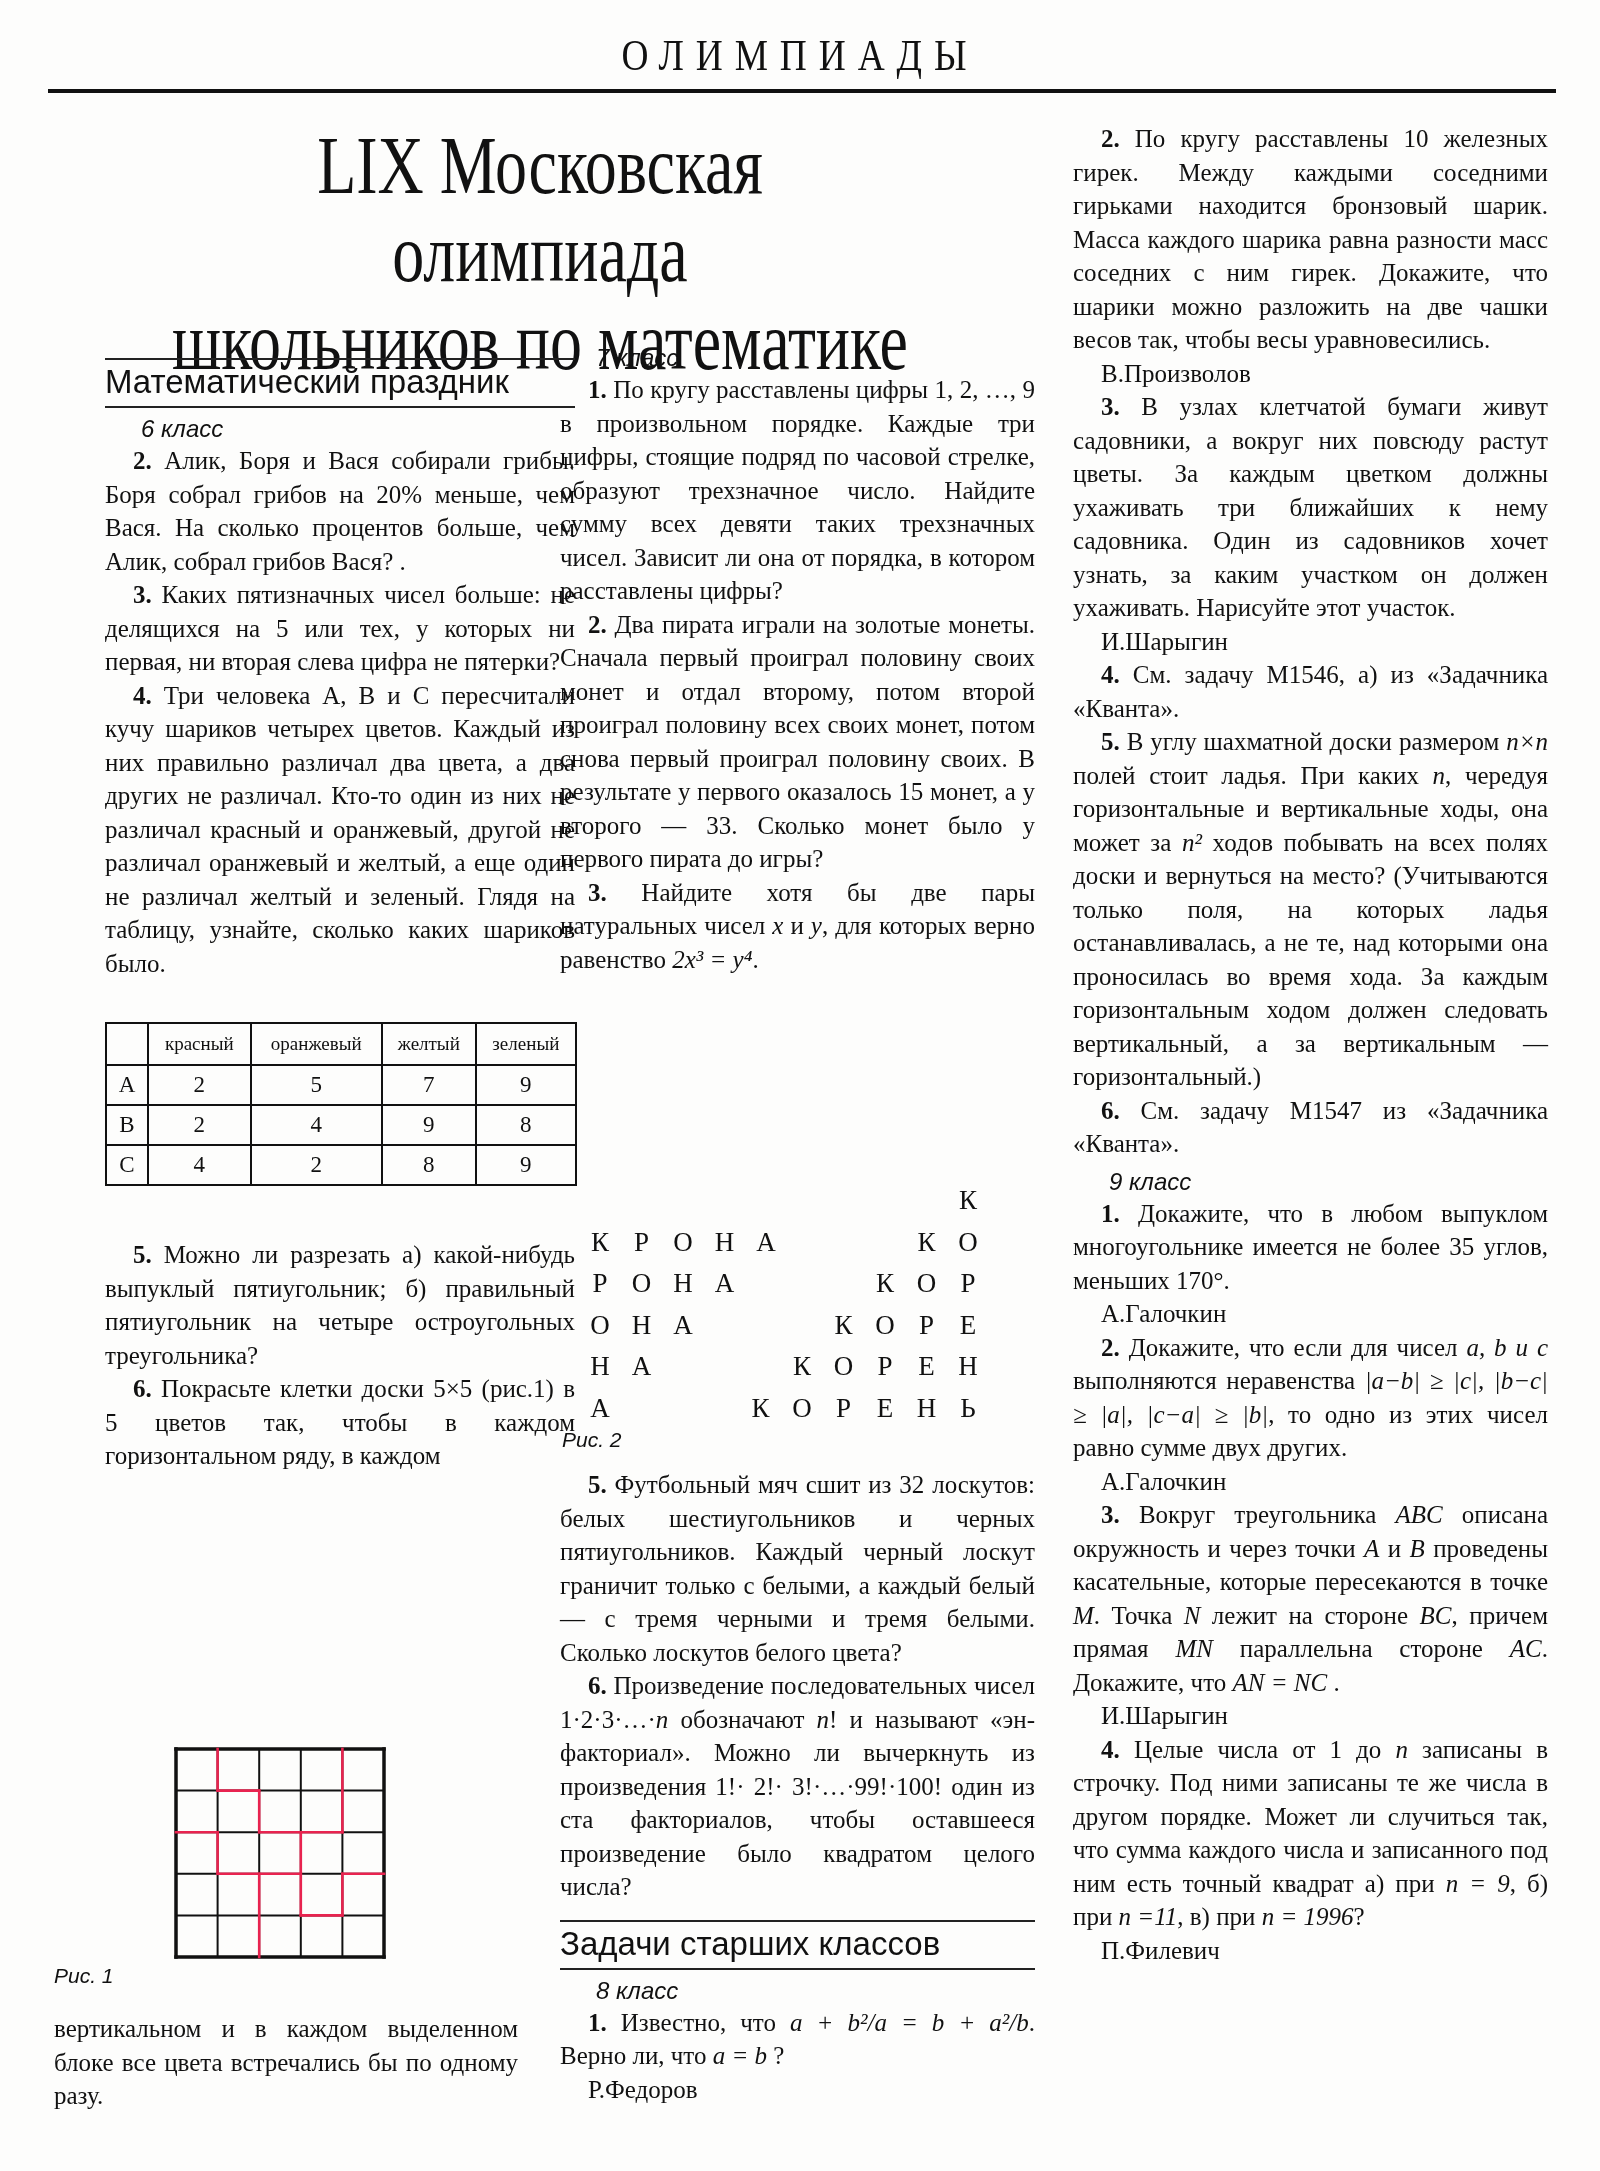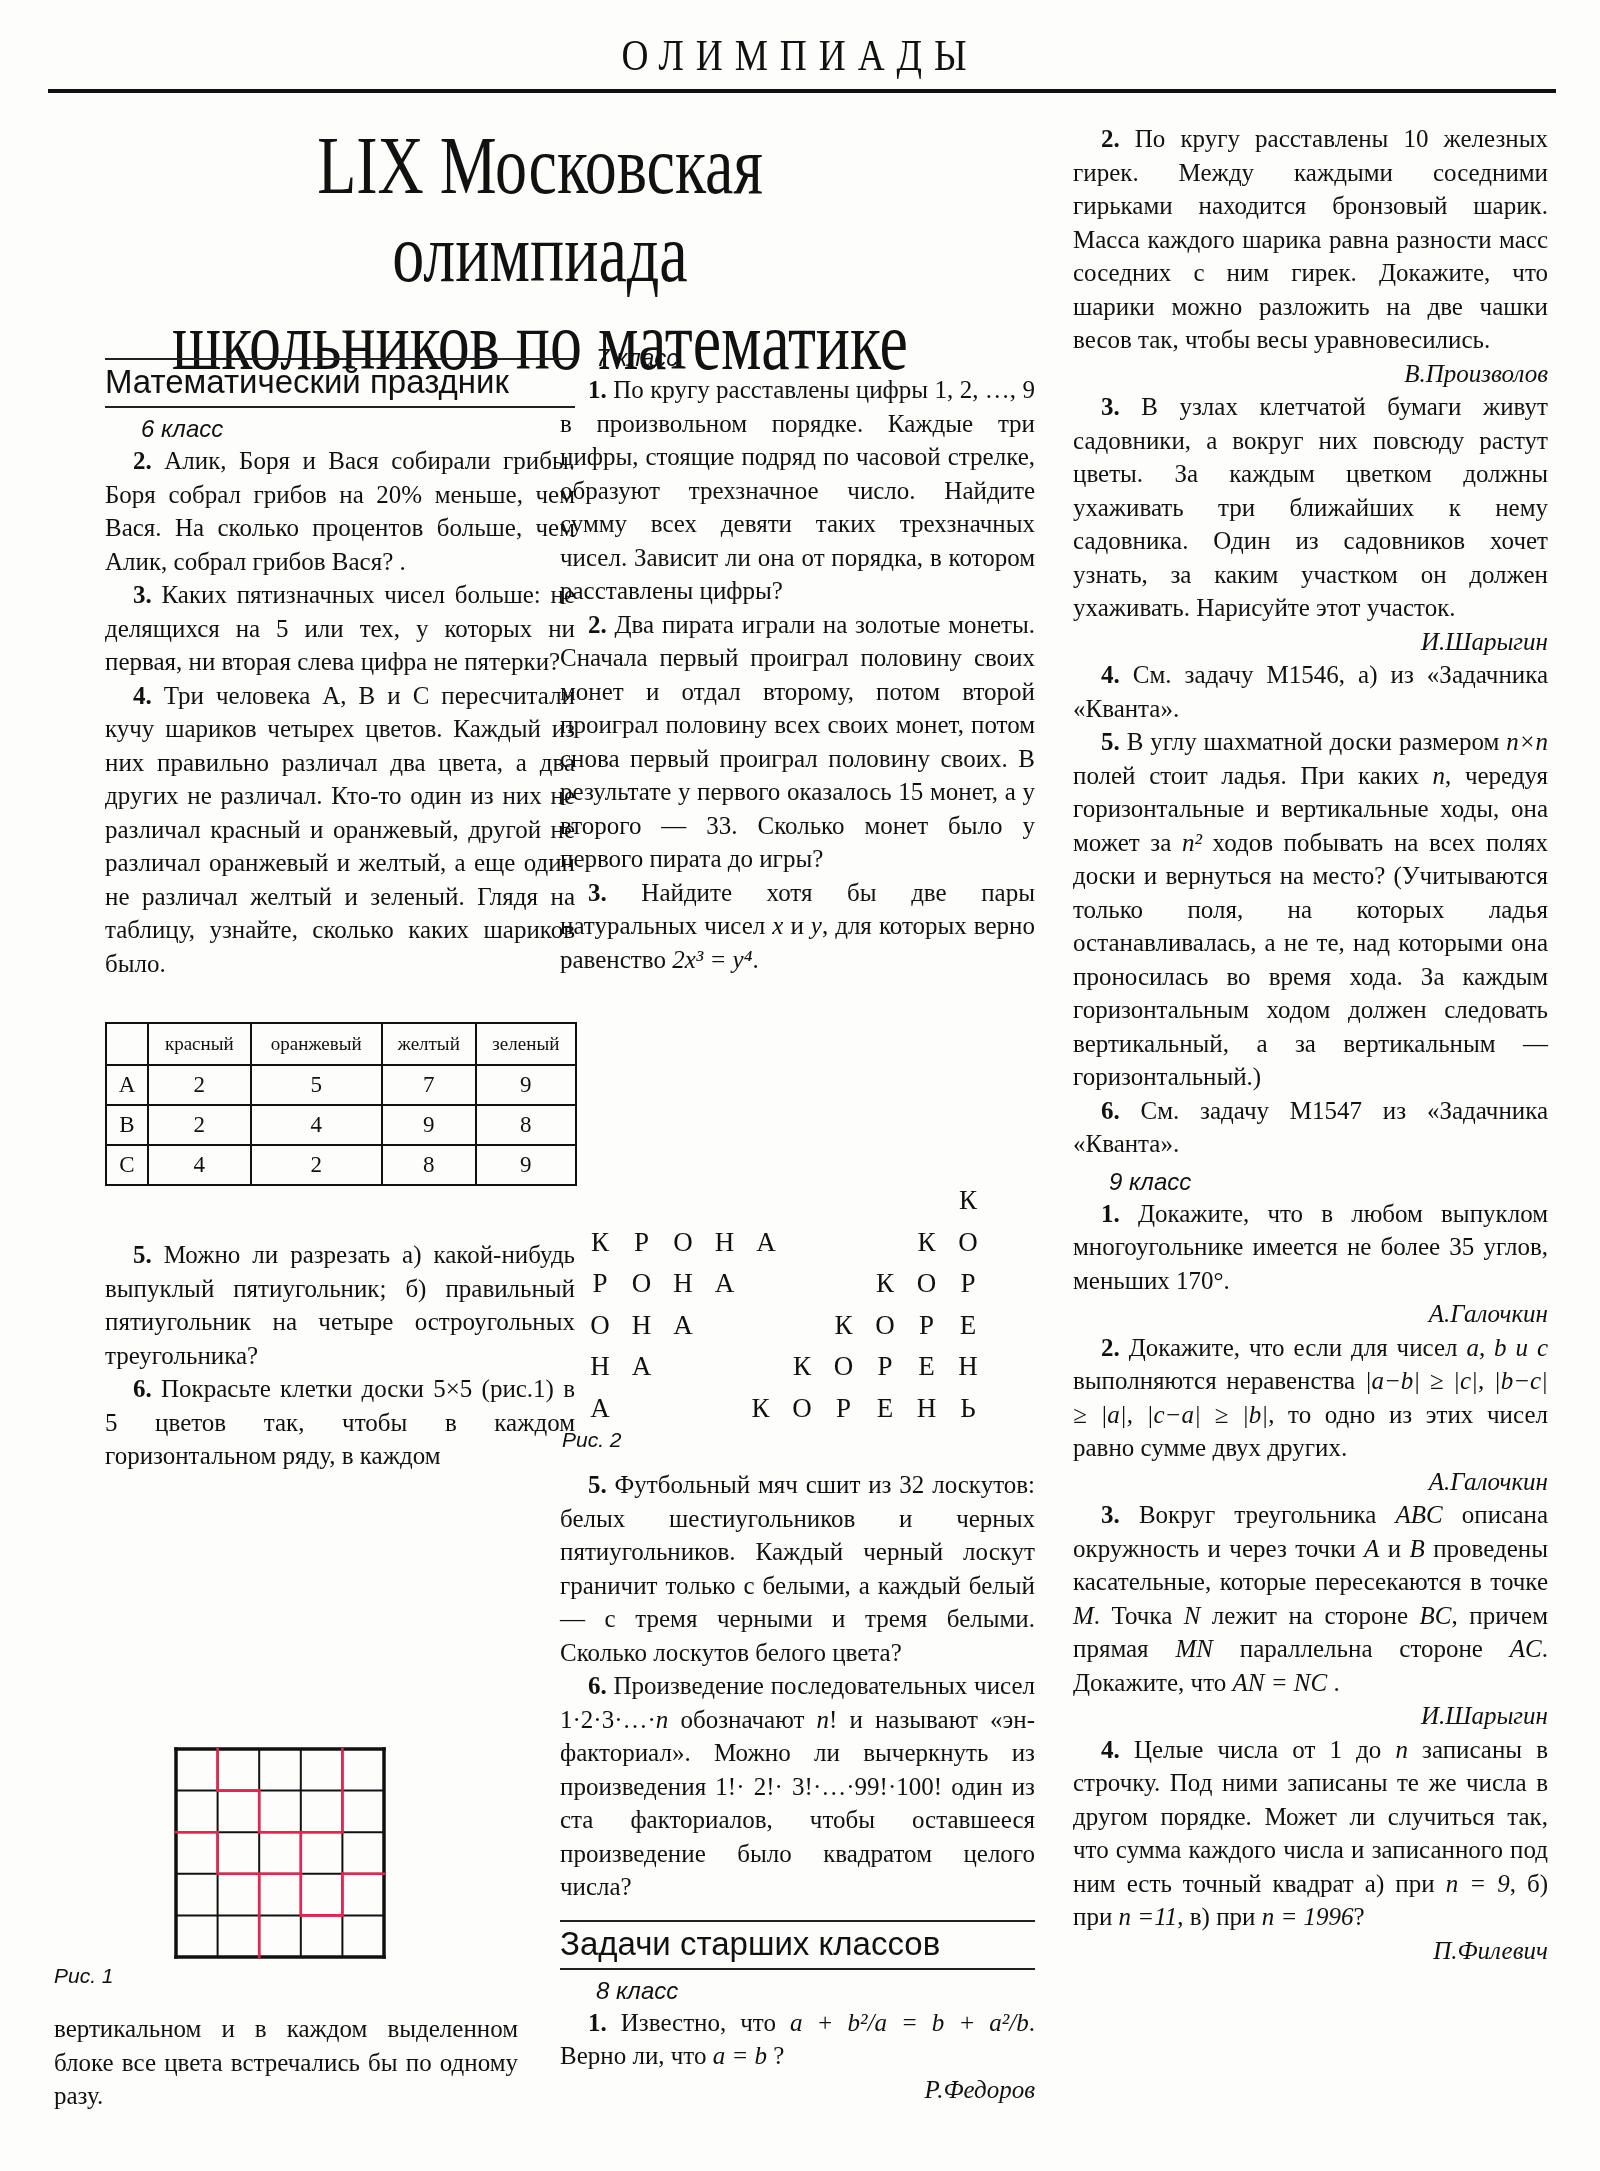--- a/index.html
+++ b/index.html
@@ -6,21 +6,21 @@
   body { width: 1600px; height: 2171px; position: relative; overflow: hidden; color: #111; font-family: "Liberation Serif", serif; }
   .abs { position: absolute; }
   .section-head { left: 0; width: 1600px; top: 30px; text-align: center; font-family: "Liberation Serif", serif; font-size: 44px; letter-spacing: 14px; transform: scaleX(0.85); }
   .top-rule { left: 48px; top: 89px; width: 1508px; height: 4px; background: #111; }
   .main-title { left: 60px; top: 122px; width: 960px; text-align: center; font-family: "Liberation Serif", serif; font-size: 82px; line-height: 88px; transform: scaleX(0.78); transform-origin: center top; }
   .col { position: absolute; font-size: 25px; line-height: 33.5px; text-align: justify; }
   .col p { margin: 0; text-indent: 28px; }
   .col p.noind { text-indent: 0; }
   .col b.num { font-weight: bold; }
   .grade { font-family: "Liberation Sans", sans-serif; font-style: italic; font-size: 24px; line-height: 30px; padding-left: 8px; margin: 0; }
-  .author { text-align: right; font-style: italic; margin: 0; }
+  .author { margin: 0; }
   .rubric { font-family: "Liberation Sans", sans-serif; font-size: 33px; line-height: 36px; border-top: 2px solid #222; border-bottom: 2px solid #222; padding: 4px 0 6px 0; margin: 0 0 6px 0; }
   i.m { font-style: italic; }
   table.colors { border-collapse: collapse; font-size: 23px; }
   table.colors td { border: 2px solid #111; text-align: center; height: 38px; padding: 0 4px; }
   table.colors td.hd { font-size: 19px; height: 40px; }
   .fig-cap { font-family: "Liberation Sans", sans-serif; font-style: italic; font-size: 21px; }
   .letters span { position: absolute; font-size: 27px; width: 30px; text-align: center; }
 </style>
 </head>
 <body>

